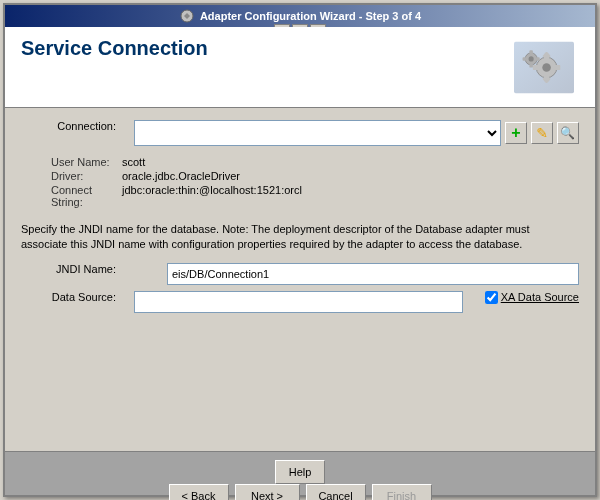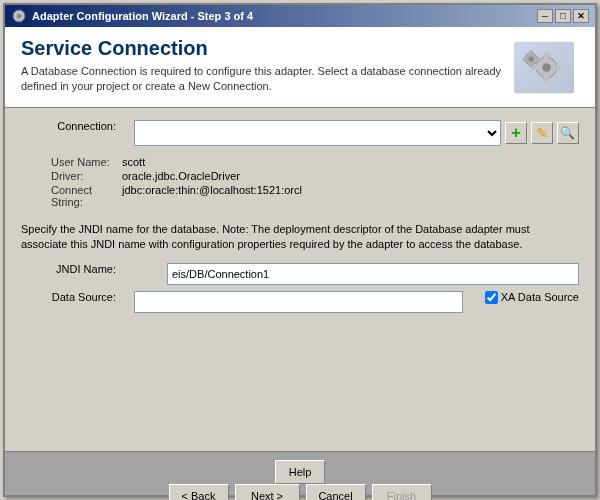--- a/index.html
+++ b/index.html
@@ -27,20 +27,21 @@
       background: linear-gradient(to right, #0a246a, #a6b8d0);
       color: white;
       font-size: 11px;
       font-weight: bold;
       padding: 3px 6px;
       display: flex;
       align-items: center;
       justify-content: space-between;
       height: 22px;
       flex-shrink: 0;
+      flex-direction: column;
     }
     .title-bar-left {
       display: flex;
       align-items: center;
       gap: 5px;
     }
     .title-icon {
       width: 16px;
       height: 16px;
     }
@@ -189,20 +190,21 @@
       border: 1px solid #7f9db9;
       background: white;
       font-size: 11px;
       padding: 0 4px;
       flex: 1;
     }
     .checkbox-row {
       display: flex;
       align-items: center;
       gap: 4px;
+      text-decoration: underline;
     }
     .footer {
       background: #a3a3a3;
       border-top: 1px solid #808080;
       padding: 8px 28px;
       display: flex;
       align-items: center;
       justify-content: space-between;
       flex-shrink: 0;
       height: 44px;
@@ -257,21 +259,20 @@
       <div class="title-btn">□</div>
       <div class="title-btn">✕</div>
     </div>
   </div>
 
   <div class="content-area">
 
     <div class="header-section">
       <div class="header-text-block">
         <div class="header-title">Service Connection</div>
-        <div class="header-desc">A Database Connection is required to configure this adapter. Select a database connection already defined in your project or create a New Connection.</div>
       </div>
       <div class="header-icon">
         <svg class="gear-svg" viewBox="0 0 70 60">
           <defs>
             <linearGradient id="bg-grad" x1="0%" y1="0%" x2="100%" y2="100%">
               <stop offset="0%" style="stop-color:#4a7ab5;stop-opacity:1"></stop>
               <stop offset="100%" style="stop-color:#1a3a6a;stop-opacity:1"></stop>
             </linearGradient>
           </defs>
           <rect width="70" height="60" fill="url(#bg-grad)" opacity="0.3" rx="2"></rect>

